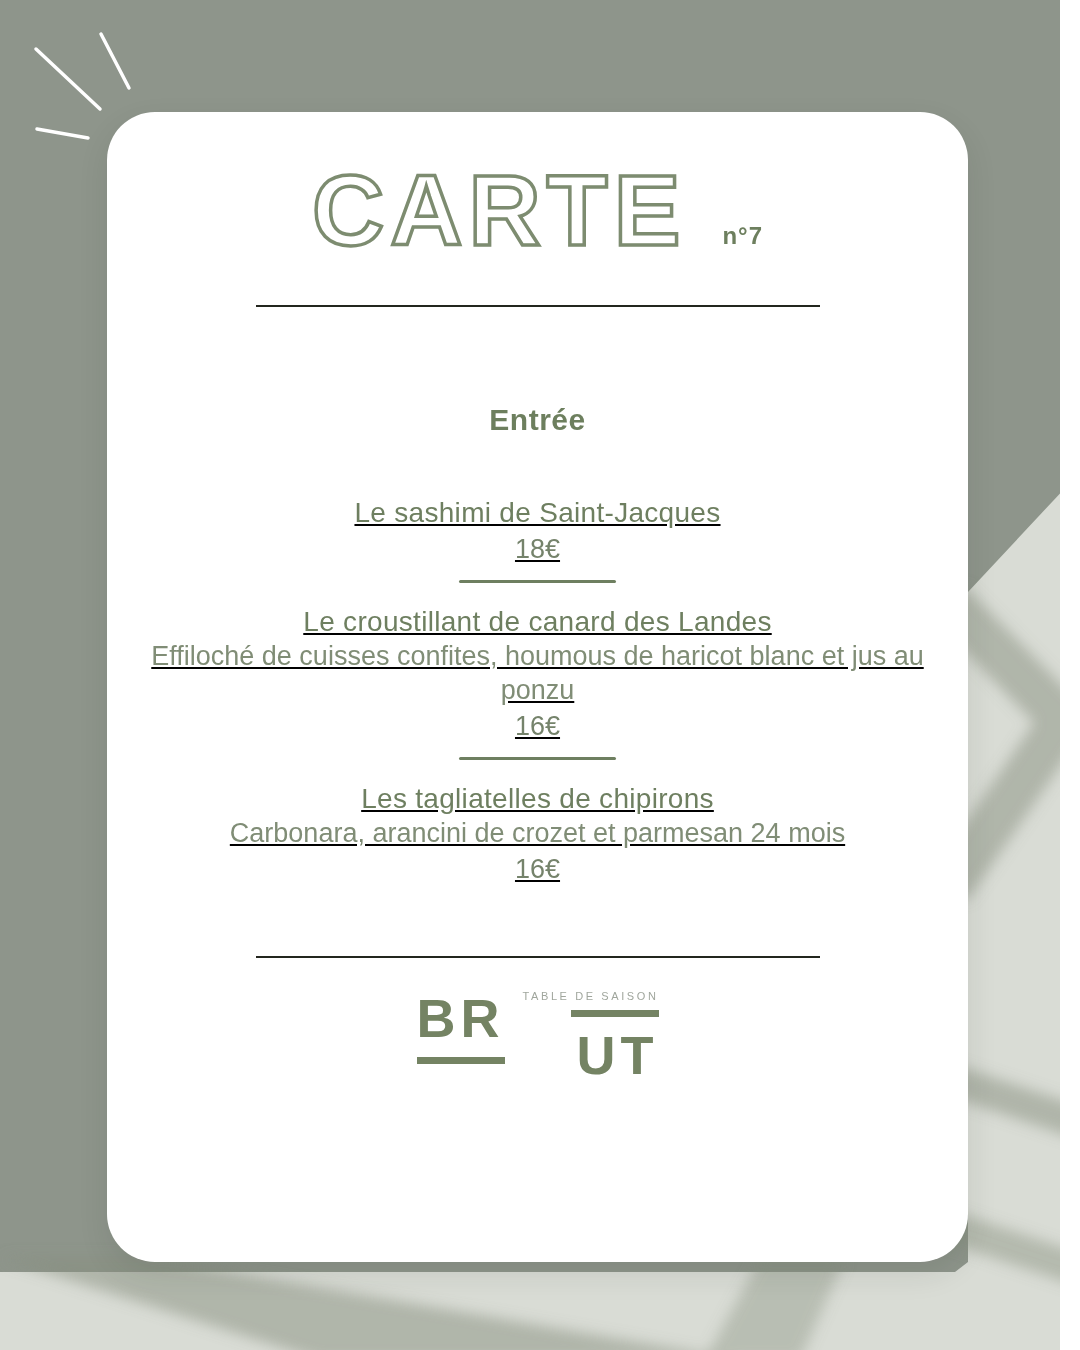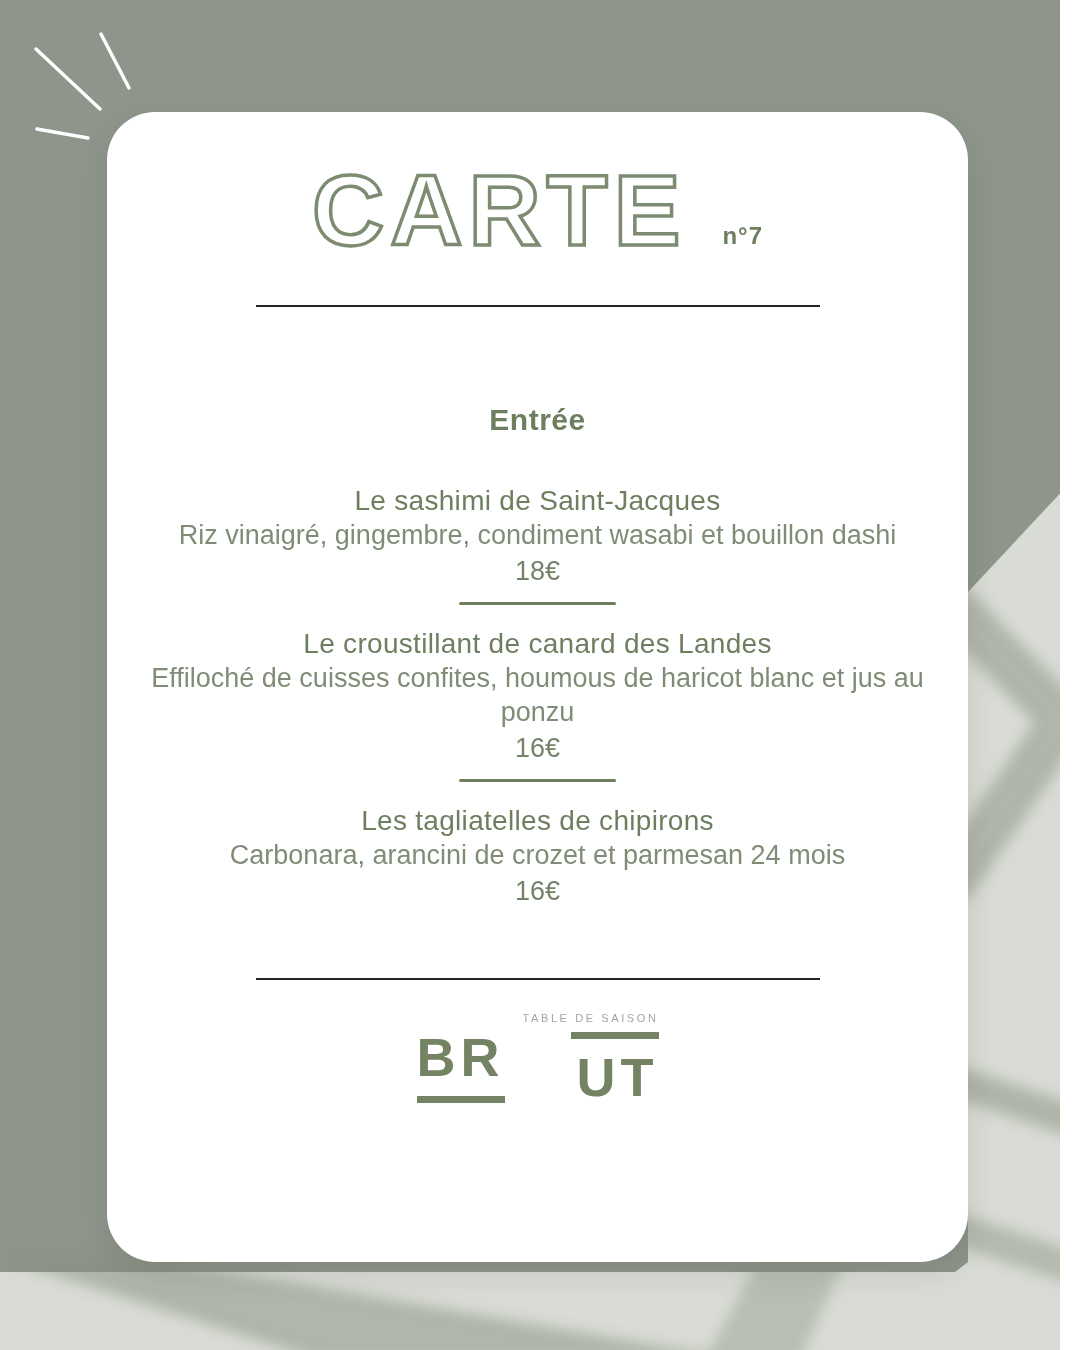--- a/index.html
+++ b/index.html
@@ -59,21 +59,21 @@
     margin: 43px auto 0 auto;
   }
   .section-heading {
     margin-top: 94px;
     font-size: 30px;
     line-height: 38px;
     font-weight: bold;
     letter-spacing: 0.5px;
     color: var(--heading-green, #6d7f5e);
   }
-  .menu-list { margin-top: 44px; }
+  .menu-list { margin-top: 56px; text-decoration: underline; }
   .item-name {
     font-size: 28px;
     line-height: 35px;
     letter-spacing: 0.3px;
     color: var(--item-name-green, #6e7f60);
   }
   .item-desc {
     font-size: 27px;
     line-height: 34px;
     max-width: 812px;
@@ -98,21 +98,21 @@
     height: 2px;
     background: var(--divider-dark, #23261e);
     margin: 70px auto 0 auto;
   }
   .brand-logo {
     margin-top: 33px;
     display: flex;
     justify-content: center;
     align-items: flex-start;
   }
-  .logo-left { margin-top: 17px; margin-right: 18px; }
+  .logo-left { margin-right: 18px; }
   .logo-letters {
     font-size: 54px;
     line-height: 54px;
     letter-spacing: 5px;
     font-weight: bold;
     color: var(--logo-green, #748363);
   }
   .logo-underline-bar {
     width: 88px;
     height: 7px;
@@ -172,21 +172,20 @@
     </div>
 
     <div class="rule-dark"></div>
 
     <div class="section-heading">Entrée</div>
 
     <div class="menu-list">
 
       <div class="menu-item">
         <div class="item-name">Le sashimi de Saint-Jacques</div>
-        <div class="item-desc">Riz vinaigré, gingembre, condiment wasabi et bouillon dashi</div>
         <div class="item-price">18€</div>
         <div class="rule-green"></div>
       </div>
 
       <div class="menu-item">
         <div class="item-name">Le croustillant de canard des Landes</div>
         <div class="item-desc">Effiloché de cuisses confites, houmous de haricot blanc et jus au ponzu</div>
         <div class="item-price">16€</div>
         <div class="rule-green"></div>
       </div>

